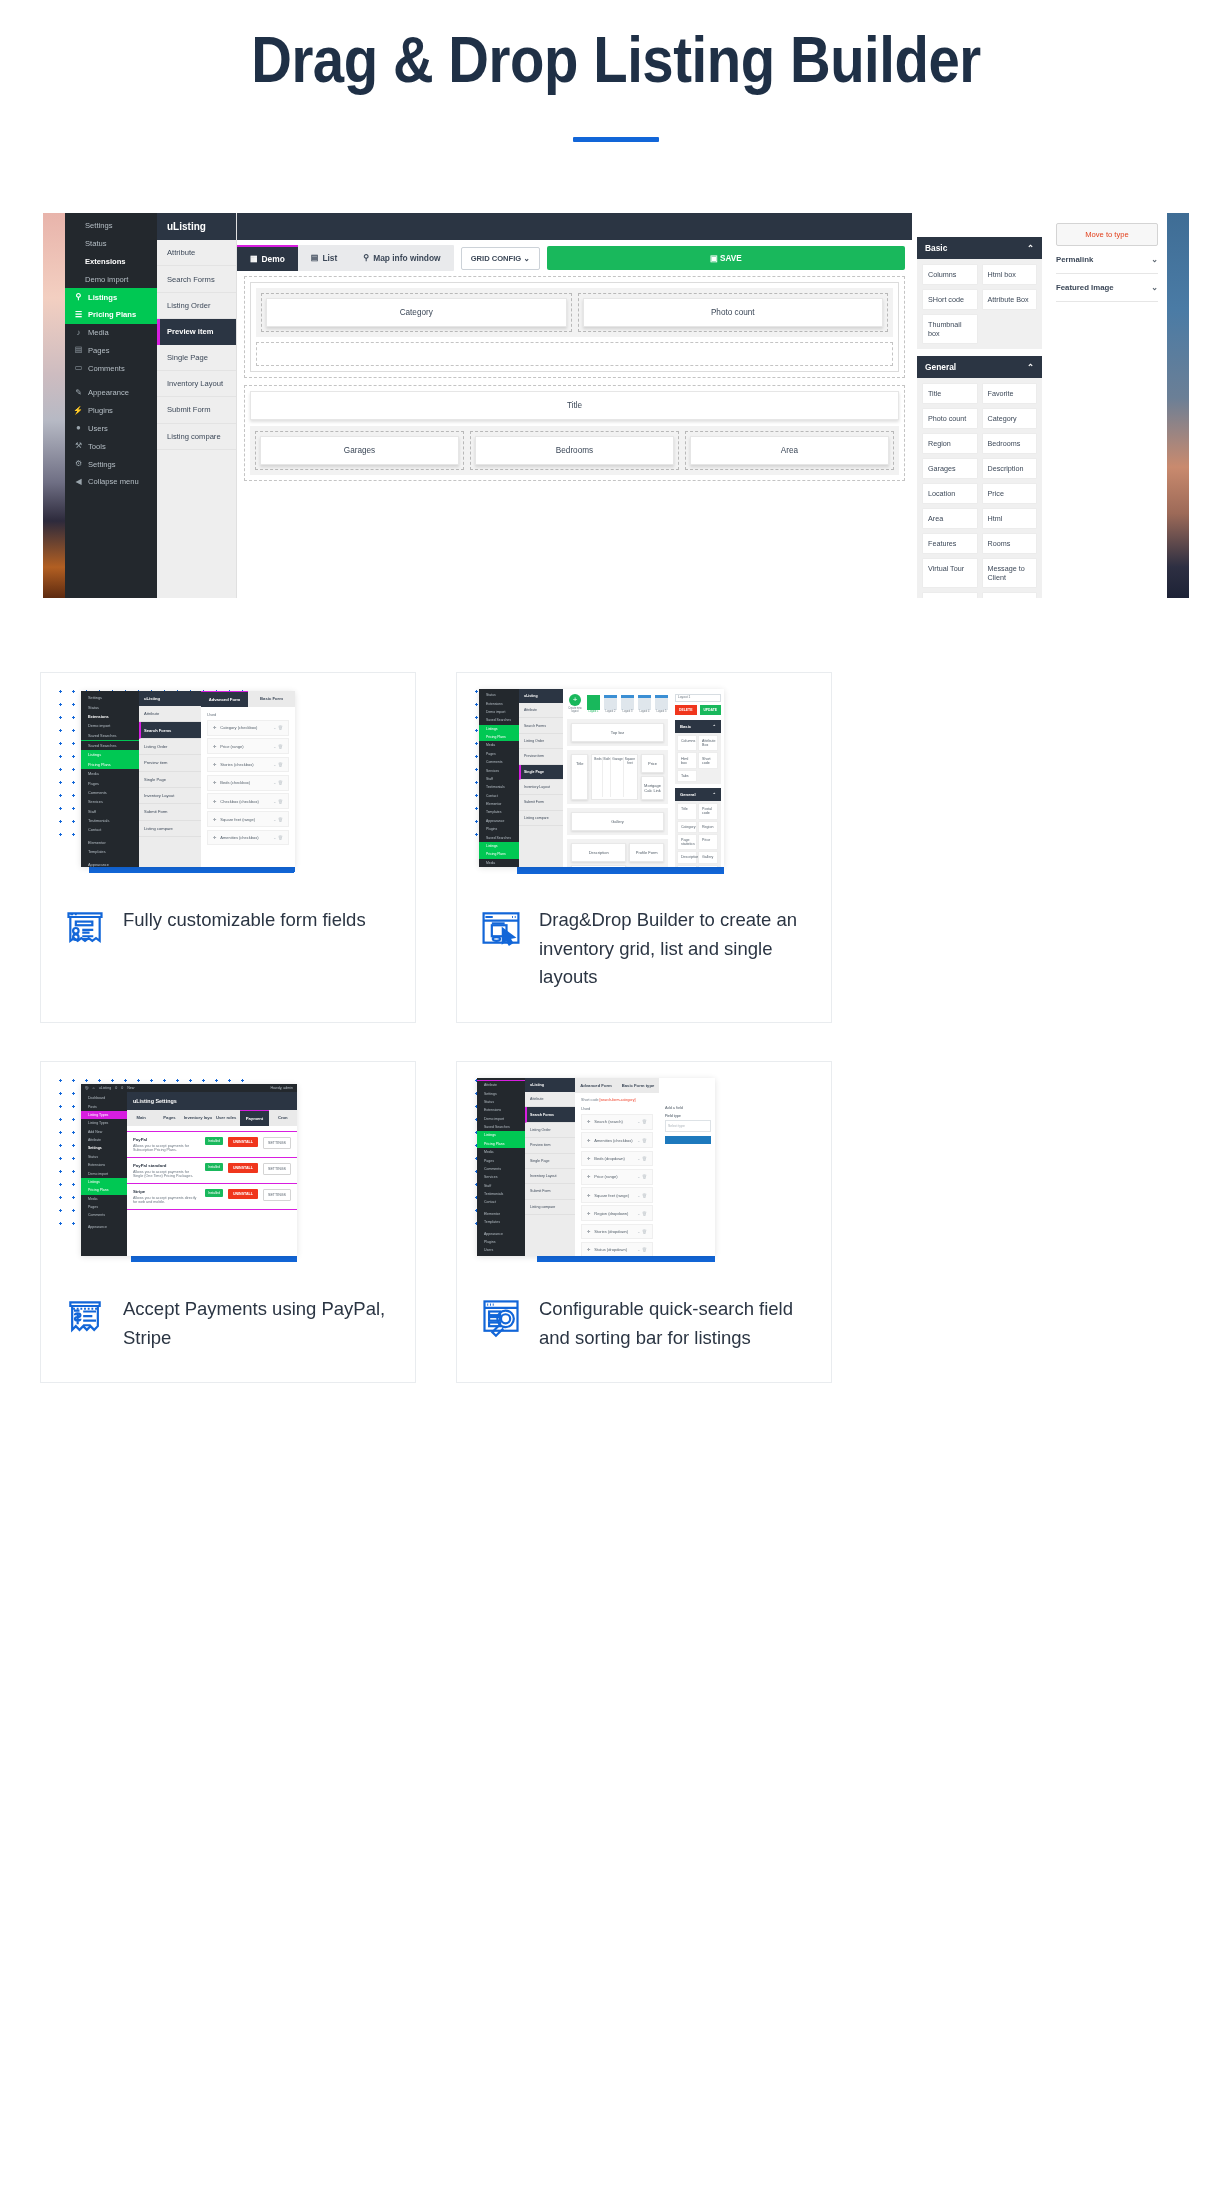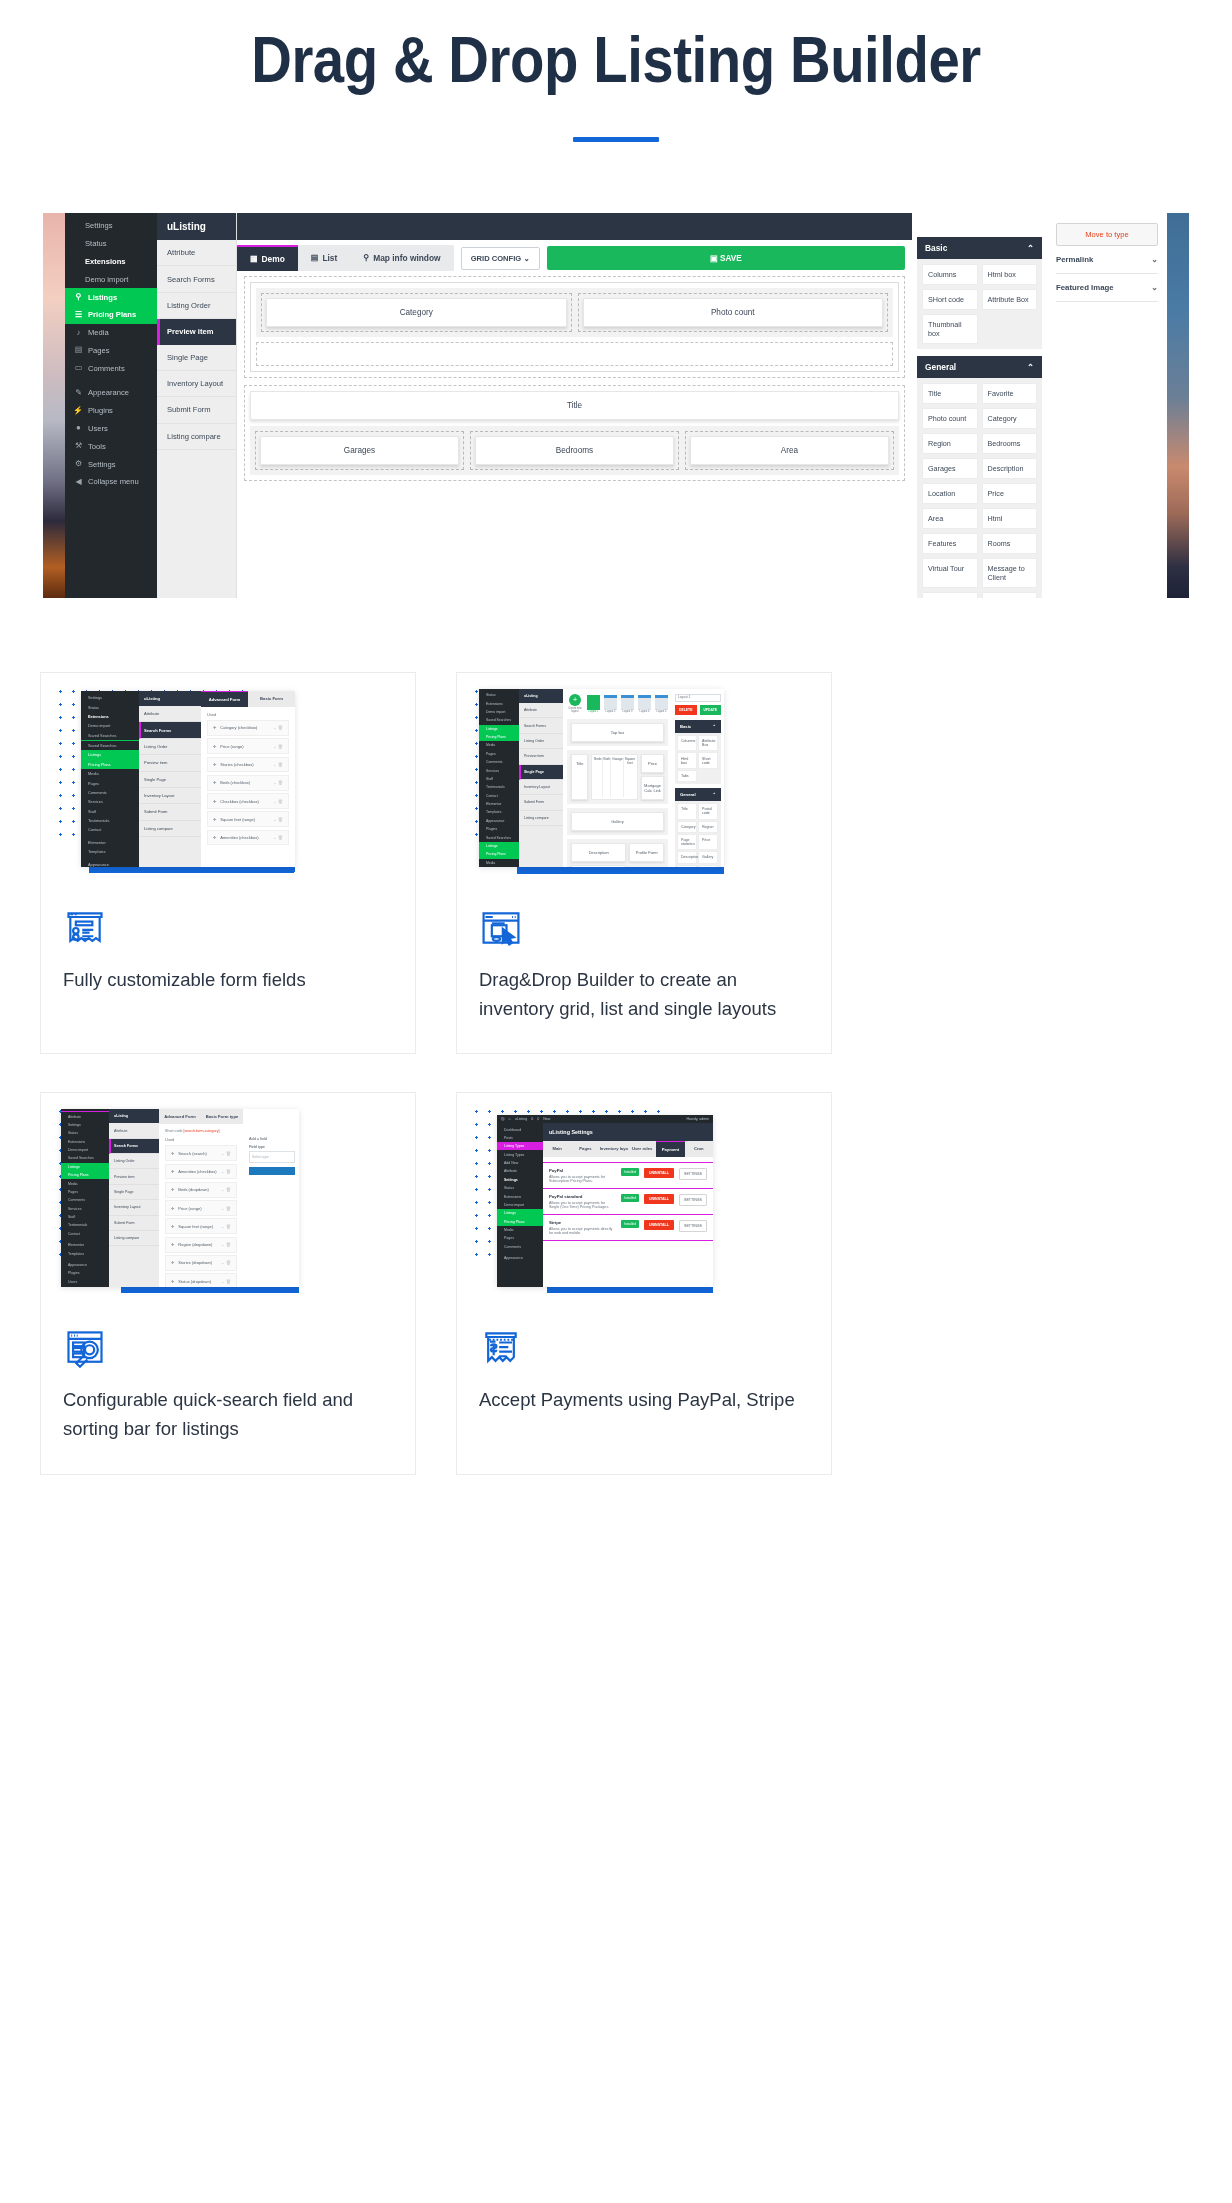--- a/index.html
+++ b/index.html
@@ -214,21 +214,20 @@
   .blue-bar {
     position: absolute; background: #1266d8;
   }
   .shot {
     position: absolute; display: flex; overflow: hidden;
     background: #fff; box-shadow: 0 1px 6px rgba(0,0,0,.12);
   }
   .card-foot {
     display: flex; align-items: flex-start; gap: 16px;
     padding: 26px 22px 30px 22px;
-    flex-direction: column;
   }
   .card-ico { flex: 0 0 44px; width: 44px; height: 44px; }
   .card-text {
     font-size: 18.5px; line-height: 1.55; color: #2b3543;
   }
 
   
   .mini-wp {
     width: 58px; flex: 0 0 58px; background: #23282d;
     font-size: 3.9px; color: #b6bfc6; padding-top: 2px;
@@ -761,20 +760,111 @@
           <path d="M26 25l12 9-5 1 3 5-3 2-3-5-4 3z" fill="#1266d8"></path>
         </svg>
       </span>
       <div class="card-text">Drag&amp;Drop Builder to create an inventory grid, list and single layouts</div>
     </div>
   </div>
 
   <div class="card">
     <div class="card-shot">
       <div class="dots"></div>
+      <div class="blue-bar" style="left:247px;top:44px;width:9px;height:155px"></div>
+      <div class="blue-bar" style="left:90px;top:192px;width:166px;height:8px"></div>
+      <div class="shot" style="left:40px;top:22px;width:216px;height:172px;display:block">
+        <div style="height:8px;background:#23282d;color:#b6bfc6;font-size:3.6px;display:flex;align-items:center;gap:4px;padding:0 4px">
+          <span>Ⓦ</span>
+          <span>⌂</span>
+          <span>uListing</span>
+          <span>0</span>
+          <span>0</span>
+          <span>New</span>
+          <span style="margin-left:auto">Howdy, admin</span>
+        </div>
+        <div style="display:flex;height:164px">
+          <div class="mini-wp" style="width:46px;flex:0 0 46px;font-size:3.5px">
+            <div>Dashboard</div>
+            <div>Posts</div>
+            <div class="m">Listing Types</div>
+            <div>Listing Types</div>
+            <div>Add New</div>
+            <div>Attribute</div>
+            <div class="b">Settings</div>
+            <div>Status</div>
+            <div>Extensions</div>
+            <div>Demo import</div>
+            <div class="g">Listings</div>
+            <div class="g">Pricing Plans</div>
+            <div>Media</div>
+            <div>Pages</div>
+            <div>Comments</div>
+            <div style="margin-top:3px">Appearance</div>
+          </div>
+          <div class="mini-main">
+            <div style="background:#2b3543;color:#fff;font-size:5.4px;font-weight:700;padding:6px 0 6px 6px">uListing Settings</div>
+            <div class="mini-tabs">
+              <div class="mini-tab">Main</div>
+              <div class="mini-tab">Pages</div>
+              <div class="mini-tab">Inventory layout</div>
+              <div class="mini-tab">User roles</div>
+              <div class="mini-tab a">Payment</div>
+              <div class="mini-tab">Cron</div>
+            </div>
+            <div style="border-top:1px solid #d81ee0;margin-top:5px">
+              <div class="mini-row">
+                <div style="flex:1 1 auto;min-width:0">
+                  <div class="tt">PayPal</div>
+                  <div class="ds">Allows you to accept payments for Subscription Pricing Plans.</div>
+                </div>
+                <span class="badge-inst">Installed</span>
+                <span class="badge-uninst">UNINSTALL</span>
+                <span class="badge-settings">SETTINGS</span>
+              </div>
+              <div class="mini-row">
+                <div style="flex:1 1 auto;min-width:0">
+                  <div class="tt">PayPal standard</div>
+                  <div class="ds">Allows you to accept payments for Single (One Time) Pricing Packages.</div>
+                </div>
+                <span class="badge-inst">Installed</span>
+                <span class="badge-uninst">UNINSTALL</span>
+                <span class="badge-settings">SETTINGS</span>
+              </div>
+              <div class="mini-row">
+                <div style="flex:1 1 auto;min-width:0">
+                  <div class="tt">Stripe</div>
+                  <div class="ds">Allows you to accept payments directly for web and mobile.</div>
+                </div>
+                <span class="badge-inst">Installed</span>
+                <span class="badge-uninst">UNINSTALL</span>
+                <span class="badge-settings">SETTINGS</span>
+              </div>
+            </div>
+          </div>
+        </div>
+      </div>
+    </div>
+    <div class="card-foot">
+      <span class="card-ico">
+        <svg viewBox="0 0 48 48" fill="none" stroke="#1266d8" stroke-width="2.4">
+          <path d="M8 8h32v4H8z"></path>
+          <path d="M10 12v26l4-4 4 4 4-4 4 4 4-4 4 4 4-4V12"></path>
+          <path d="M12 17h6M22 18h14M22 23h10M22 28h14M22 33h8" stroke-dasharray="0"></path>
+          <path d="M16 20v12M13 22c0-1.2 1.3-2 3-2s3 .8 3 2-1.3 2-3 2-3 .8-3 2 1.3 2 3 2 3-.8 3-2"></path>
+          <path d="M11 15h26" stroke-dasharray="2 2"></path>
+        </svg>
+      </span>
+      <div class="card-text">Accept Payments using PayPal, Stripe</div>
+    </div>
+  </div>
+
+  <div class="card">
+    <div class="card-shot">
+      <div class="dots"></div>
       <div class="blue-bar" style="left:249px;top:22px;width:9px;height:178px"></div>
       <div class="blue-bar" style="left:80px;top:192px;width:178px;height:8px"></div>
       <div class="shot" style="left:20px;top:16px;width:238px;height:178px">
         <div class="mini-wp" style="width:48px;flex:0 0 48px;font-size:3.5px">
           <div style="border-top:1px solid #d81ee0">Attribute</div>
           <div>Settings</div>
           <div>Status</div>
           <div>Extensions</div>
           <div>Demo import</div>
           <div>Saved Searches</div>
@@ -879,104 +969,13 @@
           <rect x="11" y="30" width="12" height="4"></rect>
           <circle cx="29" cy="26" r="9"></circle>
           <circle cx="29" cy="26" r="5"></circle>
           <path d="M22.5 32.5l-8 8 4 4 8-8"></path>
         </svg>
       </span>
       <div class="card-text">Configurable quick-search field and sorting bar for listings</div>
     </div>
   </div>
 
-  <div class="card">
-    <div class="card-shot">
-      <div class="dots"></div>
-      <div class="blue-bar" style="left:247px;top:44px;width:9px;height:155px"></div>
-      <div class="blue-bar" style="left:90px;top:192px;width:166px;height:8px"></div>
-      <div class="shot" style="left:40px;top:22px;width:216px;height:172px;display:block">
-        <div style="height:8px;background:#23282d;color:#b6bfc6;font-size:3.6px;display:flex;align-items:center;gap:4px;padding:0 4px">
-          <span>Ⓦ</span>
-          <span>⌂</span>
-          <span>uListing</span>
-          <span>0</span>
-          <span>0</span>
-          <span>New</span>
-          <span style="margin-left:auto">Howdy, admin</span>
-        </div>
-        <div style="display:flex;height:164px">
-          <div class="mini-wp" style="width:46px;flex:0 0 46px;font-size:3.5px">
-            <div>Dashboard</div>
-            <div>Posts</div>
-            <div class="m">Listing Types</div>
-            <div>Listing Types</div>
-            <div>Add New</div>
-            <div>Attribute</div>
-            <div class="b">Settings</div>
-            <div>Status</div>
-            <div>Extensions</div>
-            <div>Demo import</div>
-            <div class="g">Listings</div>
-            <div class="g">Pricing Plans</div>
-            <div>Media</div>
-            <div>Pages</div>
-            <div>Comments</div>
-            <div style="margin-top:3px">Appearance</div>
-          </div>
-          <div class="mini-main">
-            <div style="background:#2b3543;color:#fff;font-size:5.4px;font-weight:700;padding:6px 0 6px 6px">uListing Settings</div>
-            <div class="mini-tabs">
-              <div class="mini-tab">Main</div>
-              <div class="mini-tab">Pages</div>
-              <div class="mini-tab">Inventory layout</div>
-              <div class="mini-tab">User roles</div>
-              <div class="mini-tab a">Payment</div>
-              <div class="mini-tab">Cron</div>
-            </div>
-            <div style="border-top:1px solid #d81ee0;margin-top:5px">
-              <div class="mini-row">
-                <div style="flex:1 1 auto;min-width:0">
-                  <div class="tt">PayPal</div>
-                  <div class="ds">Allows you to accept payments for Subscription Pricing Plans.</div>
-                </div>
-                <span class="badge-inst">Installed</span>
-                <span class="badge-uninst">UNINSTALL</span>
-                <span class="badge-settings">SETTINGS</span>
-              </div>
-              <div class="mini-row">
-                <div style="flex:1 1 auto;min-width:0">
-                  <div class="tt">PayPal standard</div>
-                  <div class="ds">Allows you to accept payments for Single (One Time) Pricing Packages.</div>
-                </div>
-                <span class="badge-inst">Installed</span>
-                <span class="badge-uninst">UNINSTALL</span>
-                <span class="badge-settings">SETTINGS</span>
-              </div>
-              <div class="mini-row">
-                <div style="flex:1 1 auto;min-width:0">
-                  <div class="tt">Stripe</div>
-                  <div class="ds">Allows you to accept payments directly for web and mobile.</div>
-                </div>
-                <span class="badge-inst">Installed</span>
-                <span class="badge-uninst">UNINSTALL</span>
-                <span class="badge-settings">SETTINGS</span>
-              </div>
-            </div>
-          </div>
-        </div>
-      </div>
-    </div>
-    <div class="card-foot">
-      <span class="card-ico">
-        <svg viewBox="0 0 48 48" fill="none" stroke="#1266d8" stroke-width="2.4">
-          <path d="M8 8h32v4H8z"></path>
-          <path d="M10 12v26l4-4 4 4 4-4 4 4 4-4 4 4 4-4V12"></path>
-          <path d="M12 17h6M22 18h14M22 23h10M22 28h14M22 33h8" stroke-dasharray="0"></path>
-          <path d="M16 20v12M13 22c0-1.2 1.3-2 3-2s3 .8 3 2-1.3 2-3 2-3 .8-3 2 1.3 2 3 2 3-.8 3-2"></path>
-          <path d="M11 15h26" stroke-dasharray="2 2"></path>
-        </svg>
-      </span>
-      <div class="card-text">Accept Payments using PayPal, Stripe</div>
-    </div>
-  </div>
-
 </div>
 
 </body></html>

